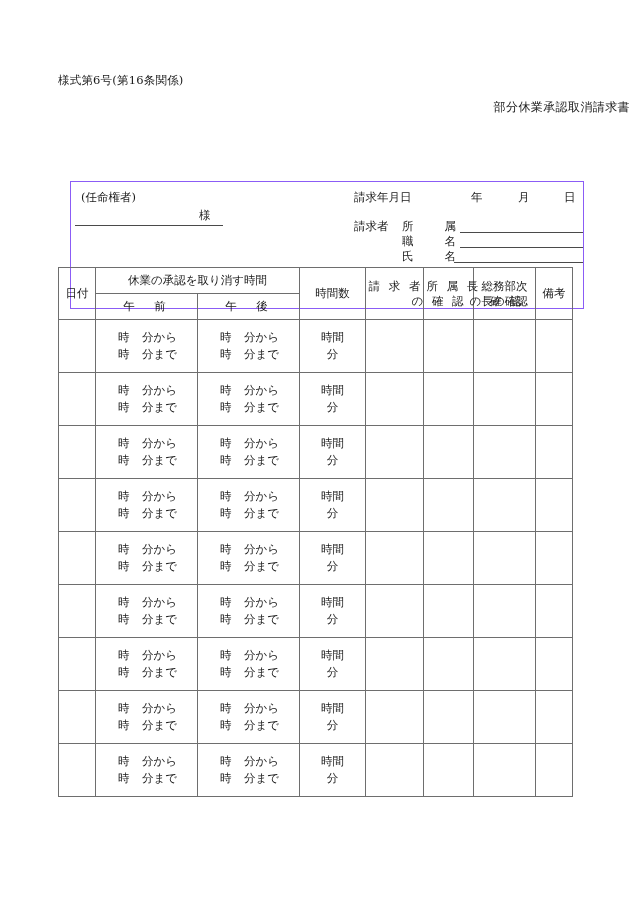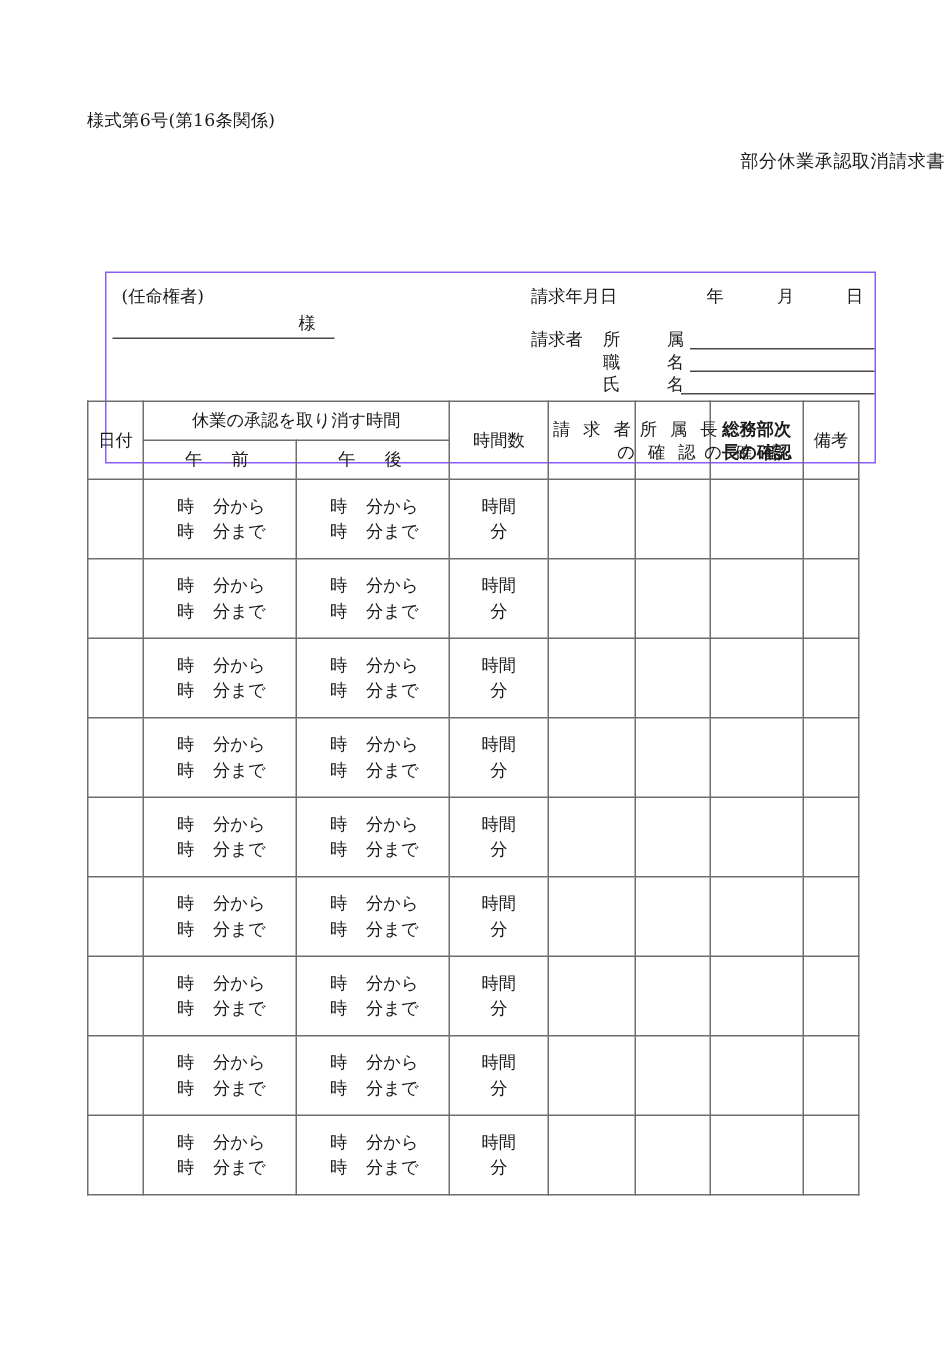--- a/index.html
+++ b/index.html
@@ -183,21 +183,21 @@
     white-space: nowrap;
   }
   .spaced2 { letter-spacing: 4px; }
   .conf-two-line {
     line-height: 1.28;
     white-space: nowrap;
   }
   .conf-two-line .l1 { display: block; letter-spacing: 2.5px; padding-left: 2.5px; }
   .conf-two-line .l2 { display: block; letter-spacing: 2.5px; padding-left: 2.5px; margin-left: 43px; }
   .conf-plain { line-height: 1.28; white-space: nowrap; }
-  .conf-plain span { display: block; font-weight: bold; }
+  .conf-plain span { display: block; }
 
   .data-row td { height: 52px; }
 
   .timecell {
     line-height: 1.45;
     font-size: 11.5px;
   }
   .timecell .tline {
     display: flex;
     justify-content: flex-start;

